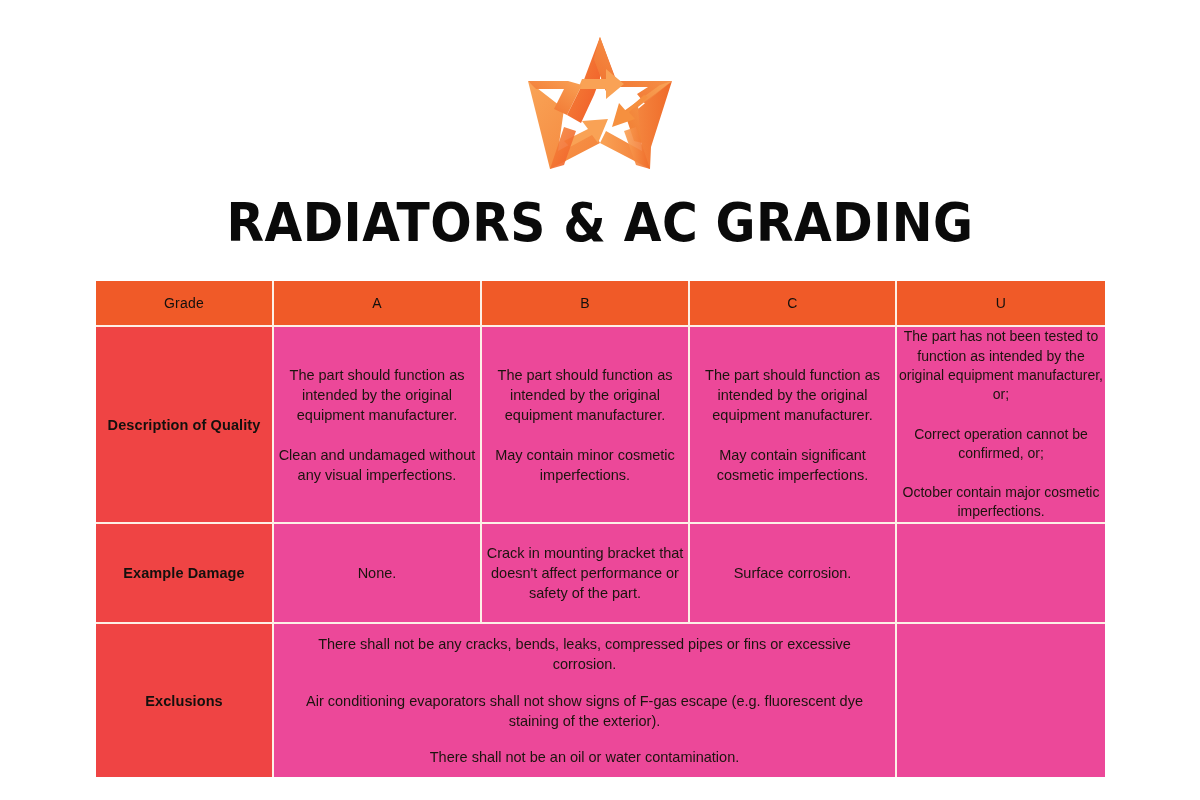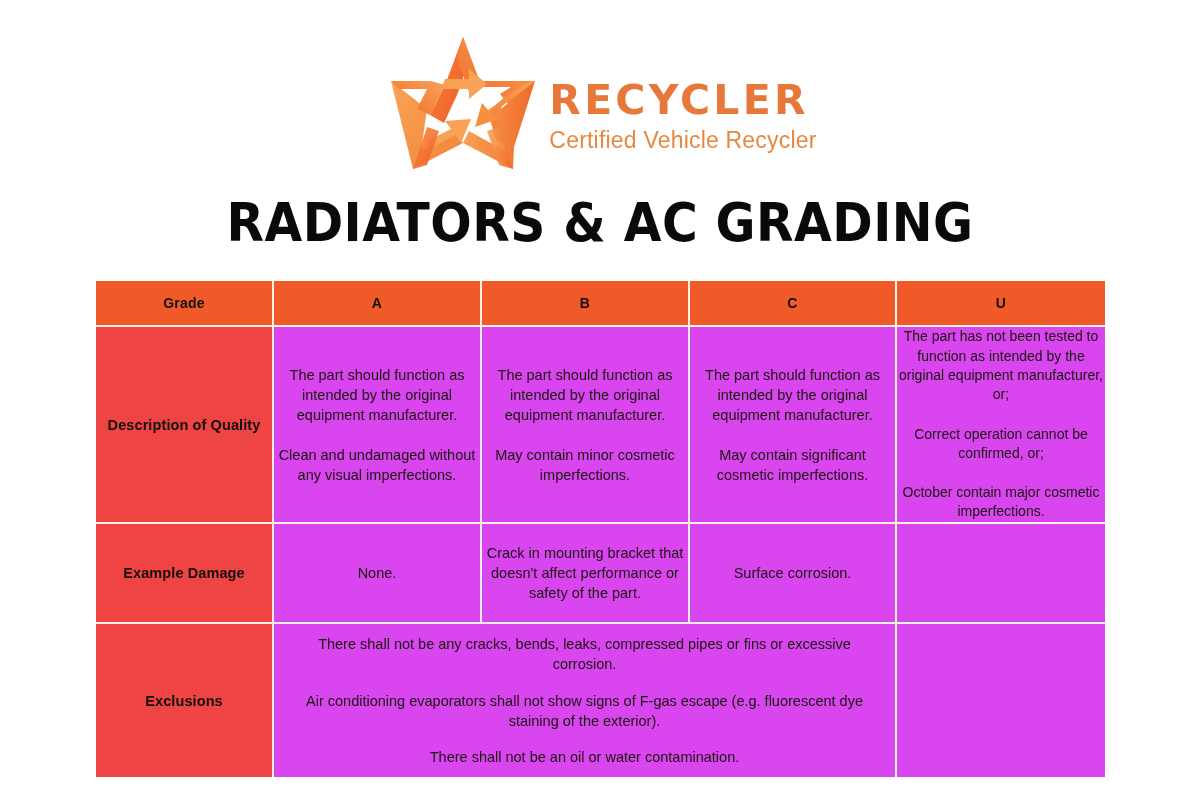--- a/index.html
+++ b/index.html
@@ -107,36 +107,36 @@
 
   col.c-grade { width: 178px; }
   col.c-a     { width: 208px; }
   col.c-b     { width: 208px; }
   col.c-c     { width: 207px; }
   col.c-u     { width: 208px; }
 
   .hdr {
     background: #f05a28;
     color: #14100d;
-    font-weight: bold;
+    font-weight: normal;
     font-size: 14px;
     height: 44px;
     font-family: "Liberation Sans", sans-serif;
     letter-spacing: 0.2px;
   }
   .rowlabel {
     background: #ef4444;
     color: #14100d;
     font-weight: bold;
     font-size: 14.5px;
     font-family: "Liberation Sans", sans-serif;
     letter-spacing: 0.1px;
   }
   .cell {
-    background: #d946ef;
+    background: #ec4899;
     color: #1c140f;
     font-size: 14.5px;
     line-height: 1.38;
     font-family: "Liberation Sans", sans-serif;
     padding: 8px 12px;
   }
   .cell.small {
     font-size: 14px;
   }
   .cell p {
@@ -204,24 +204,20 @@
       <path fill="url(#gE)" d="M30 138 L80 112 L74 100 L38 120 L44 78 L8 50 L30 138 Z"></path>
 
       <path fill="url(#gB)" d="M8 50 L48 50 L62 54 L47 84 L34 78 L44 58 L16 58 Z"></path>
 
       <path fill="#f9a255" d="M44 110 L68 98 L62 90 L88 88 L78 112 L72 104 L50 116 Z"></path>
 
       <path fill="url(#gA)" d="M30 138 L44 96 L56 100 L44 134 Z" opacity="0.9"></path>
       <path fill="url(#gD)" d="M130 138 L116 96 L104 100 L116 134 Z" opacity="0.9"></path>
     </svg>
 
-    <div class="logo-words">
-      <div class="logo-wordmark">RECYCLER</div>
-      <div class="logo-tagline">Certified Vehicle Recycler</div>
-    </div>
   </div>
 
   <div class="page-title">RADIATORS &amp; AC GRADING</div>
 
   <table class="grading-table">
     <colgroup>
       <col class="c-grade">
         <col class="c-a">
         <col class="c-b">
         <col class="c-c">

